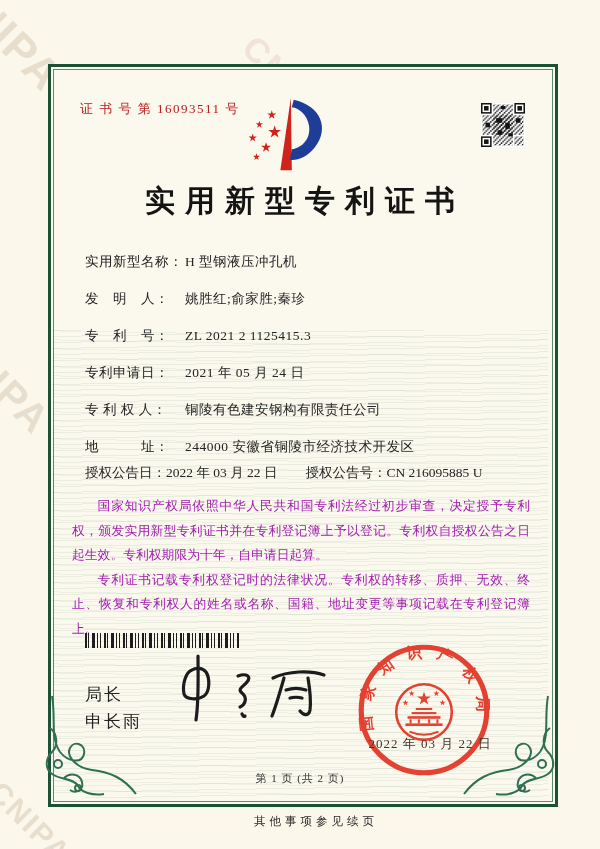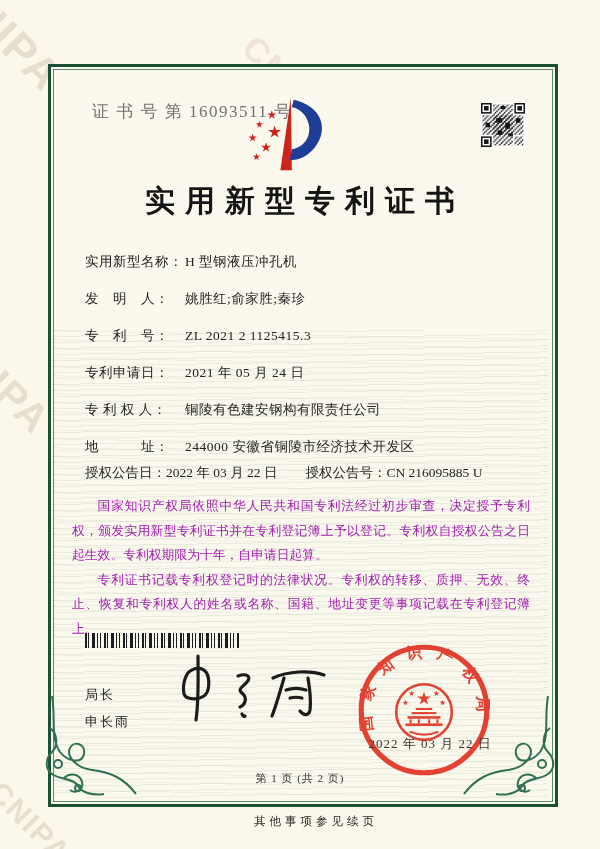--- a/index.html
+++ b/index.html
@@ -33,22 +33,22 @@
     pointer-events:none;
   }
   .waves2{
     position:absolute; left:52px; top:330px; width:496px; height:468px;
     background:repeating-linear-gradient(181deg,
       rgba(116,156,126,0.09) 0px, rgba(116,156,126,0.09) 1px,
       rgba(255,255,255,0) 1px, rgba(255,255,255,0) 9px);
     pointer-events:none;
   }
   .certno{
-    position:absolute; left:92px; top:100px;
-    font-size:17px; letter-spacing:1.5px; color:#737373;
+    position:absolute; left:80px; top:100px;
+    font-size:13px; letter-spacing:1.5px; color:#b91c1c;
   }
   .logo{ position:absolute; left:240px; top:94px; }
   .qr{ position:absolute; left:481px; top:102px; }
   .title{
     position:absolute; left:0; top:181px; width:100%;
     text-align:center; font-size:30px; font-weight:700;
     letter-spacing:10px; text-indent:10px; color:#141414;
   }
   .fields{
     position:absolute; left:85px; top:250px; width:430px;
@@ -73,21 +73,21 @@
     background:
       repeating-linear-gradient(90deg,
         #1d1d1d 0 2px, rgba(0,0,0,0) 2px 3px,
         #1d1d1d 3px 4px, rgba(0,0,0,0) 4px 7px,
         #1d1d1d 7px 10px, rgba(0,0,0,0) 10px 12px,
         #1d1d1d 12px 13px, rgba(0,0,0,0) 13px 15px,
         #1d1d1d 15px 16px, rgba(0,0,0,0) 16px 19px);
   }
   .officer{
     position:absolute; left:85px; top:681px;
-    font-size:13px; line-height:27px; letter-spacing:2px;
+    font-size:17px; line-height:27px; letter-spacing:2px;
   }
   .signature{ position:absolute; left:158px; top:648px; }
   .sealwrap{ position:absolute; left:354px; top:640px; width:140px; height:140px; }
   .sealdate{
     position:absolute; left:348px; top:735px; width:164px;
     text-align:center; font-size:13px; color:#42342a; letter-spacing:1px;
     z-index:5;
   }
   .pageno{
     position:absolute; left:0; top:771px; width:100%;

